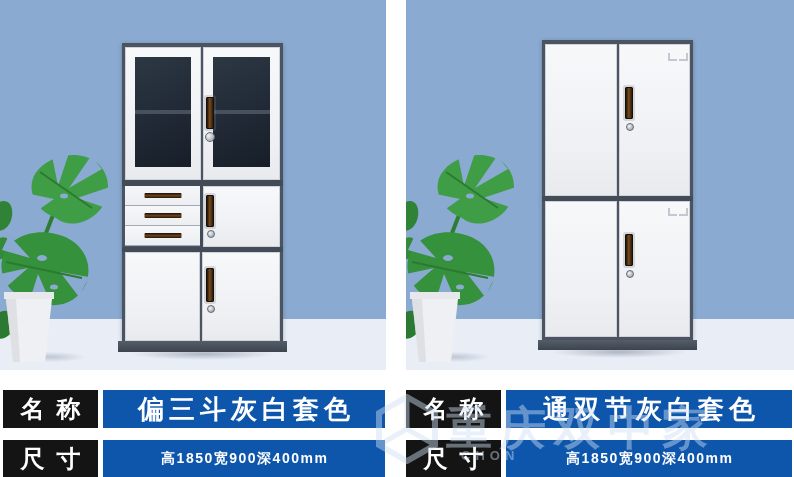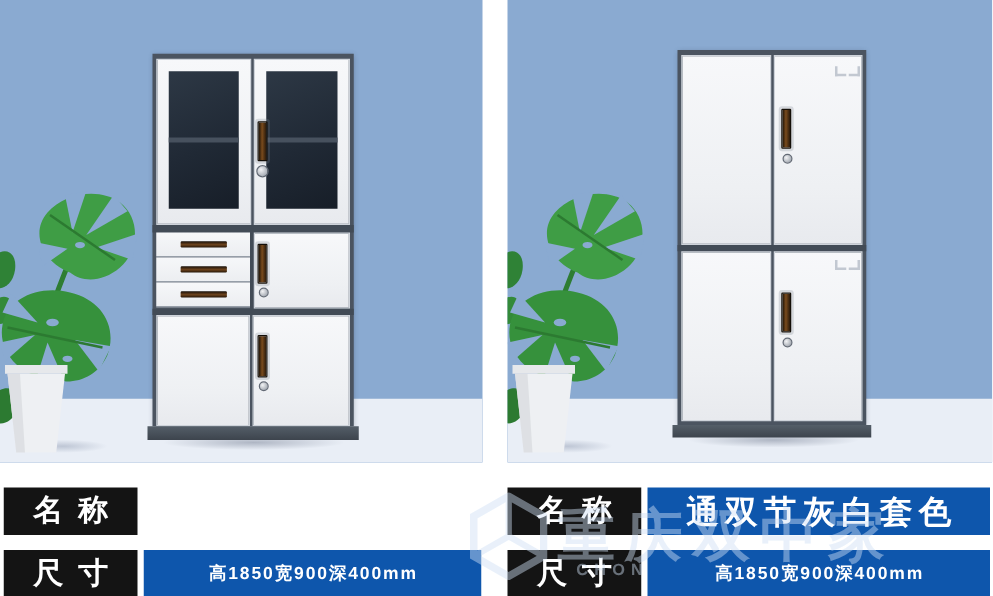--- a/index.html
+++ b/index.html
@@ -38,21 +38,21 @@
   .drawers{position:absolute;left:3px;top:143px;width:75px;height:61px;}
   .plinth{position:absolute;background:linear-gradient(180deg,#545e68,#3d444d);}
   .vent{position:absolute;width:7px;height:6px;border-bottom:2px solid #c2c8d1;}
   .vent.l{border-left:2px solid #c2c8d1;}
   .vent.r{border-right:2px solid #c2c8d1;}
 
   
   .rows{position:absolute;left:3px;right:1px;top:390px;}
   .row{display:flex;gap:5px;height:38px;margin-bottom:12px;}
   .row:last-child{height:37px;}
-  .label-box{width:107px;background:#141414;color:#fff;font-weight:bold;font-size:24px;
+  .label-box{width:95px;background:#141414;color:#fff;font-weight:bold;font-size:24px;
              text-align:center;line-height:38px;letter-spacing:12px;text-indent:12px;}
   .value-box{flex:1;background:#0e56ac;color:#fff;font-weight:bold;font-size:26px;
              text-align:center;line-height:38px;letter-spacing:5px;text-indent:5px;}
   .value-box.size{font-size:14px;letter-spacing:1.5px;text-indent:1.5px;line-height:37px;}
 
   
   .watermark{position:absolute;left:368px;top:386px;width:345px;height:91px;opacity:.45;
              color:#cfe0f5;pointer-events:none;overflow:hidden;}
   .wm-hex{position:absolute;left:8px;top:8px;}
   .wm-cn{position:absolute;left:78px;top:12px;font-size:46px;font-weight:bold;letter-spacing:8px;
@@ -136,20 +136,21 @@
         <div class="door" style="left:80px;top:209px;width:78px;height:89px;"></div>
         <div class="vhandle" style="left:84px;top:225px;height:32px;"></div>
         <div class="lock" style="left:85px;top:262px;"></div>
       </div>
       <div class="plinth" style="left:118px;top:341px;width:169px;height:11px;"></div>
     </div>
 
     <div class="rows">
       <div class="row">
         <div class="label-box">名称</div>
+        <div class="value-box">偏三斗灰白套色</div>
       </div>
       <div class="row">
         <div class="label-box">尺寸</div>
         <div class="value-box size">高1850宽900深400mm</div>
       </div>
     </div>
   </section>
 
   <section class="panel" id="panel-right">
     <div class="photo">

